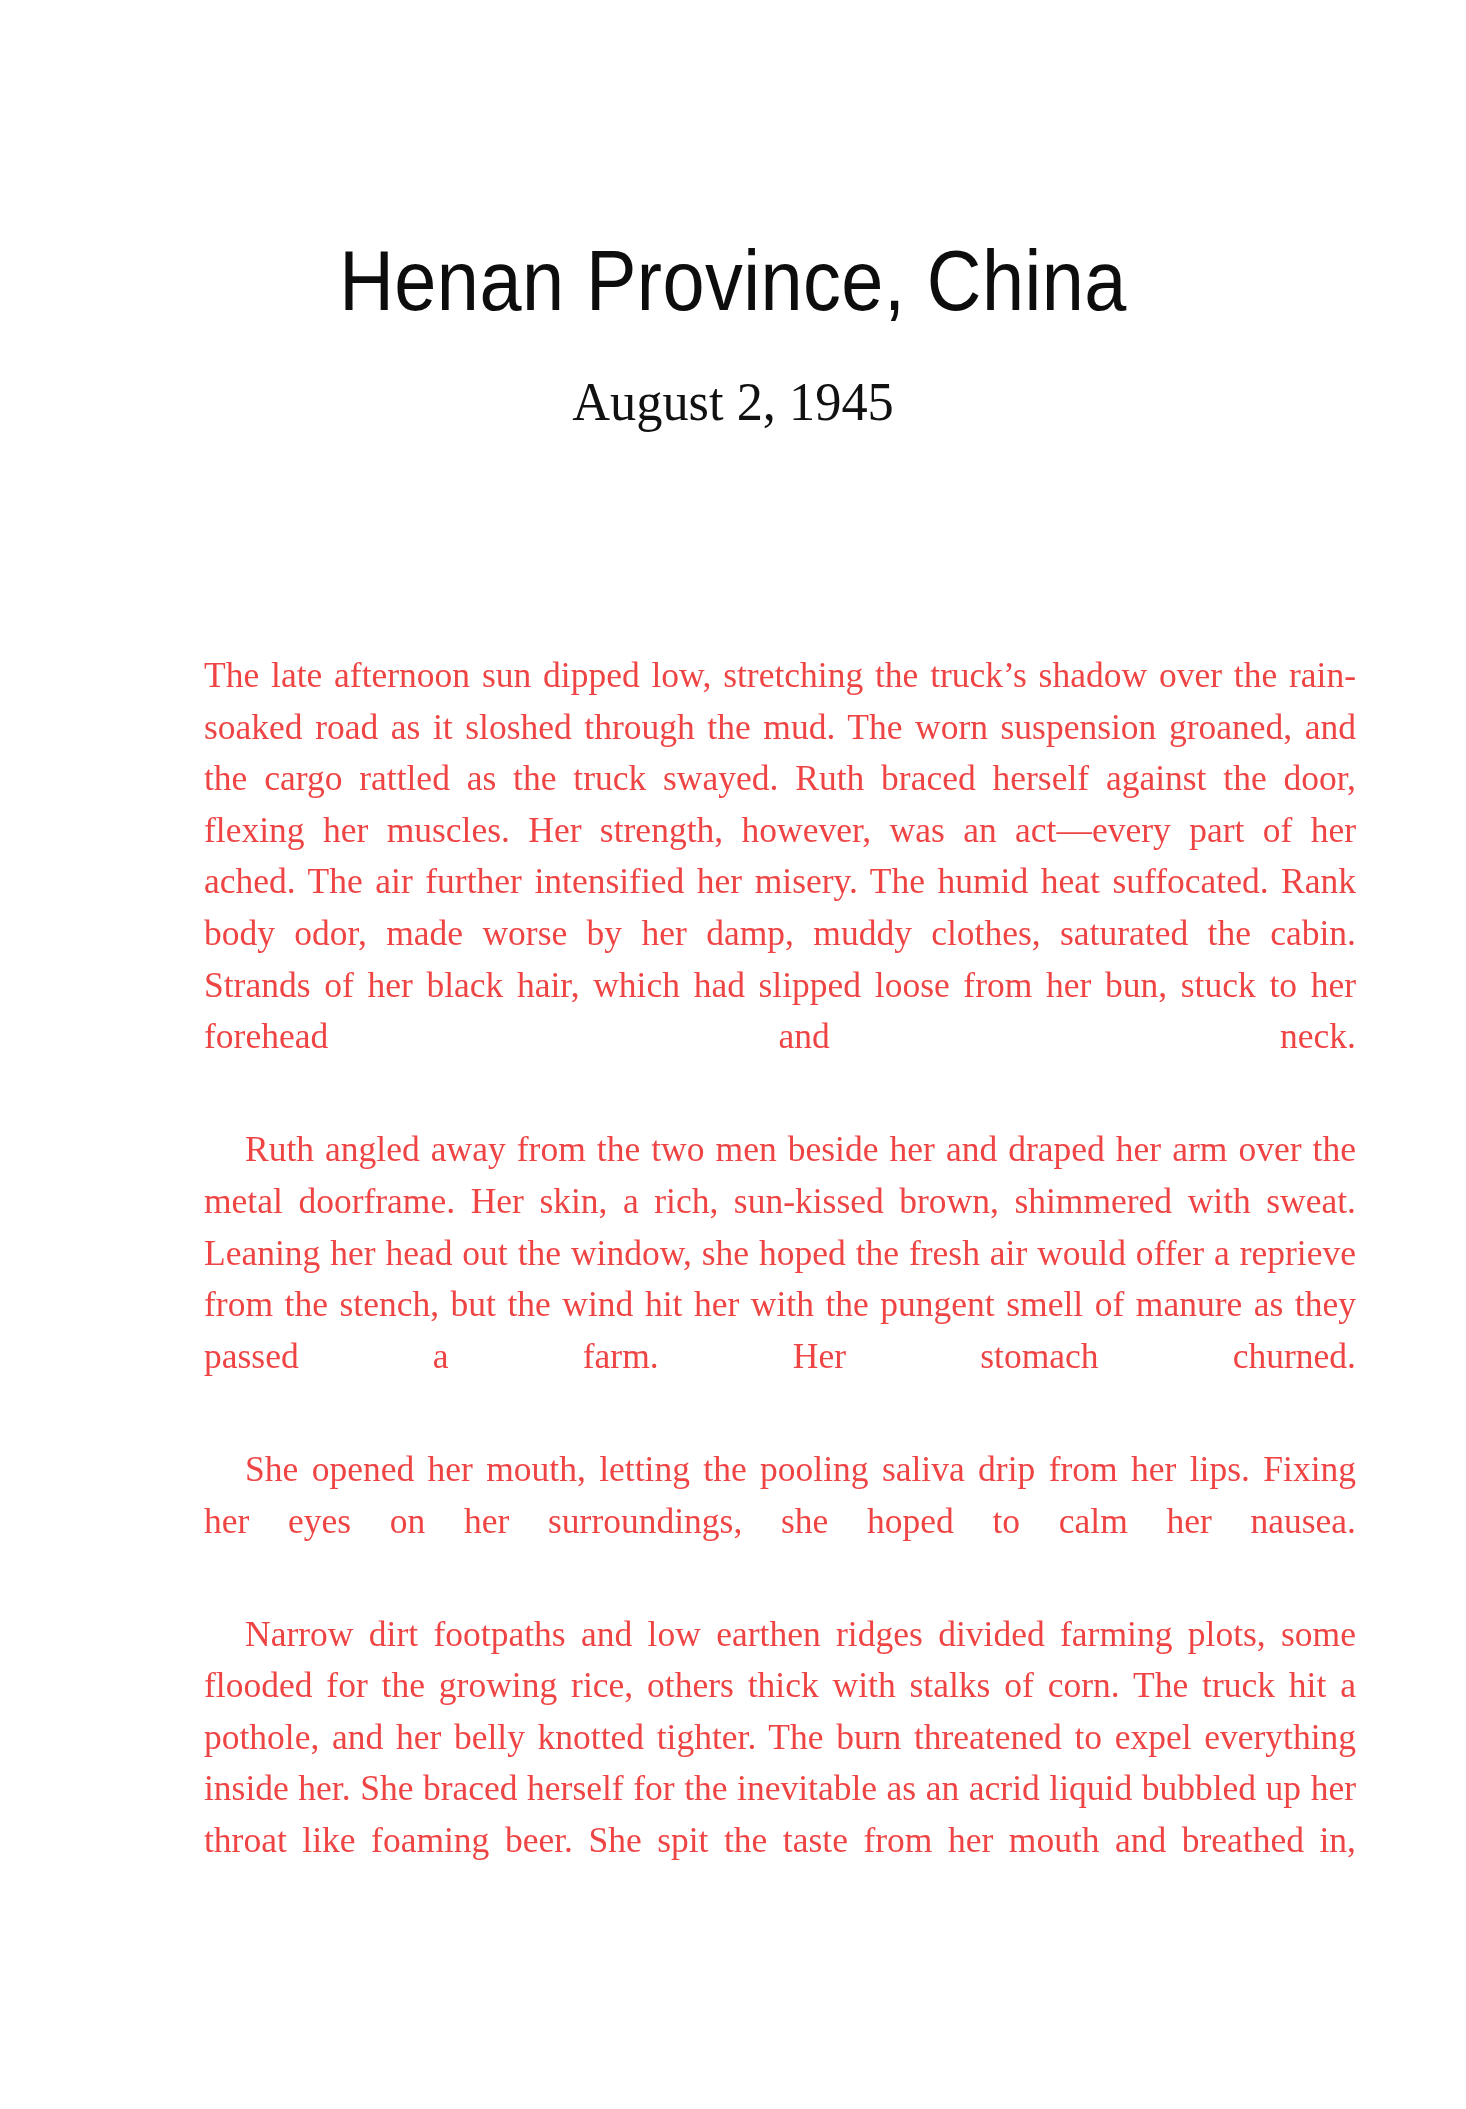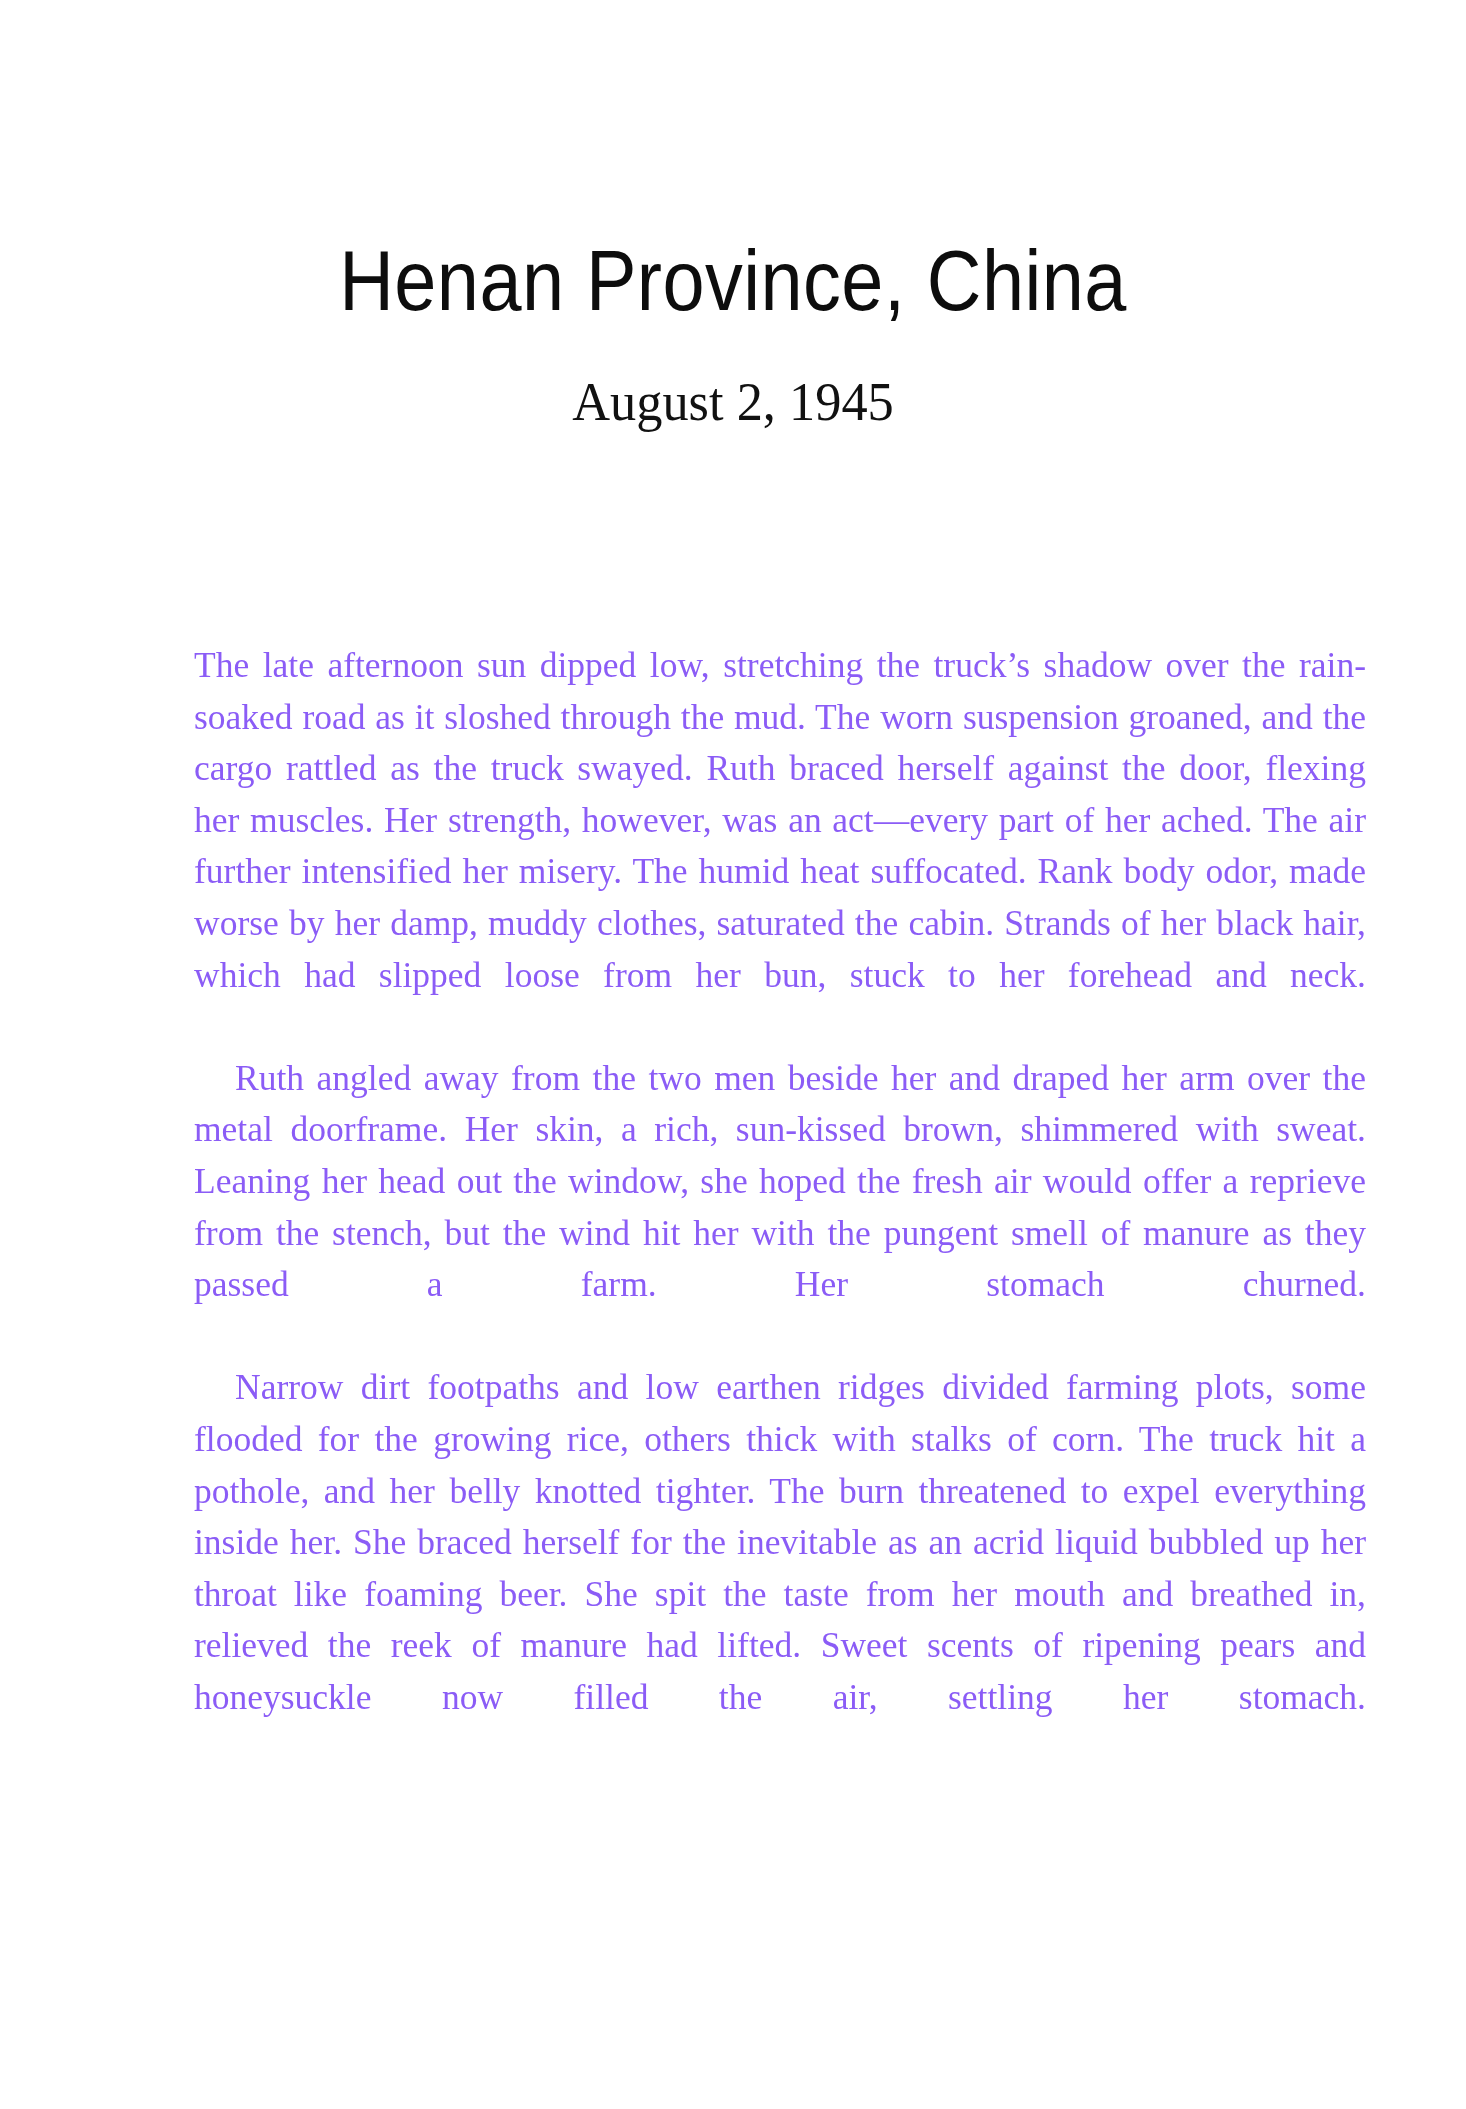--- a/index.html
+++ b/index.html
@@ -58,24 +58,24 @@
     position: absolute;
     left: 194px;
     top: 640px;
     width: 1172px;
   }
 
   .para {
     font-family: "Liberation Serif", "DejaVu Serif", serif;
     font-size: 35.5px;
     line-height: 51.6px;
-    color: #8b5cf6;
+    color: #ef4444;
     text-align: justify;
     text-justify: inter-word;
-    margin: 0;
+    margin: 10px;
     hyphens: manual;
     -webkit-hyphens: manual;
     word-spacing: 0.4px;
   }
 
   .para + .para {
     text-indent: 41px;
   }
 
   .para.no-indent {
@@ -112,18 +112,19 @@
 <div class="page">
 
   <div class="heading-block">
     <h1 class="chapter-title">Henan Province, China</h1>
     <h2 class="chapter-date">August 2, 1945</h2>
   </div>
 
   <div class="body-column">
     <p class="para no-indent"><span>The late afternoon sun dipped low, stretching the truck’s shadow over the rain-soaked road as it sloshed through the mud. The worn suspension groaned, and the cargo rattled as the truck swayed. Ruth braced herself against the door, flexing her muscles. Her strength, however, was an act—every part of her ached. The air further intensified her misery. The humid heat suffocated. Rank body odor, made worse by her damp, muddy clothes, saturated the cabin. Strands of her black hair, which had slipped loose from her bun, stuck to her forehead and neck.</span></p>
     <p class="para"><span>Ruth angled away from the two men beside her and draped her arm over the metal doorframe. Her skin, a rich, sun-kissed brown, shimmered with sweat. Leaning her head out the window, she hoped the fresh air would offer a reprieve from the stench, but the wind hit her with the pungent smell of manure as they passed a farm. Her stomach churned.</span></p>
+    <p class="para"><span>She opened her mouth, letting the pooling saliva drip from her lips. Fixing her eyes on her surroundings, she hoped to calm her nausea.</span></p>
     <p class="para"><span>Narrow dirt footpaths and low earthen ridges divided farming plots, some flooded for the growing rice, others thick with stalks of corn. The truck hit a pothole, and her belly knotted tighter. The burn threatened to expel everything inside her. She braced herself for the inevitable as an acrid liquid bubbled up her throat like foaming beer. She spit the taste from her mouth and breathed in, relieved the reek of manure had lifted. Sweet scents of ripening pears and honeysuckle now filled the air, settling her stomach.</span></p>
   </div>
 
   <div class="folio">1</div>
 
 </div>
 
 </body></html>

